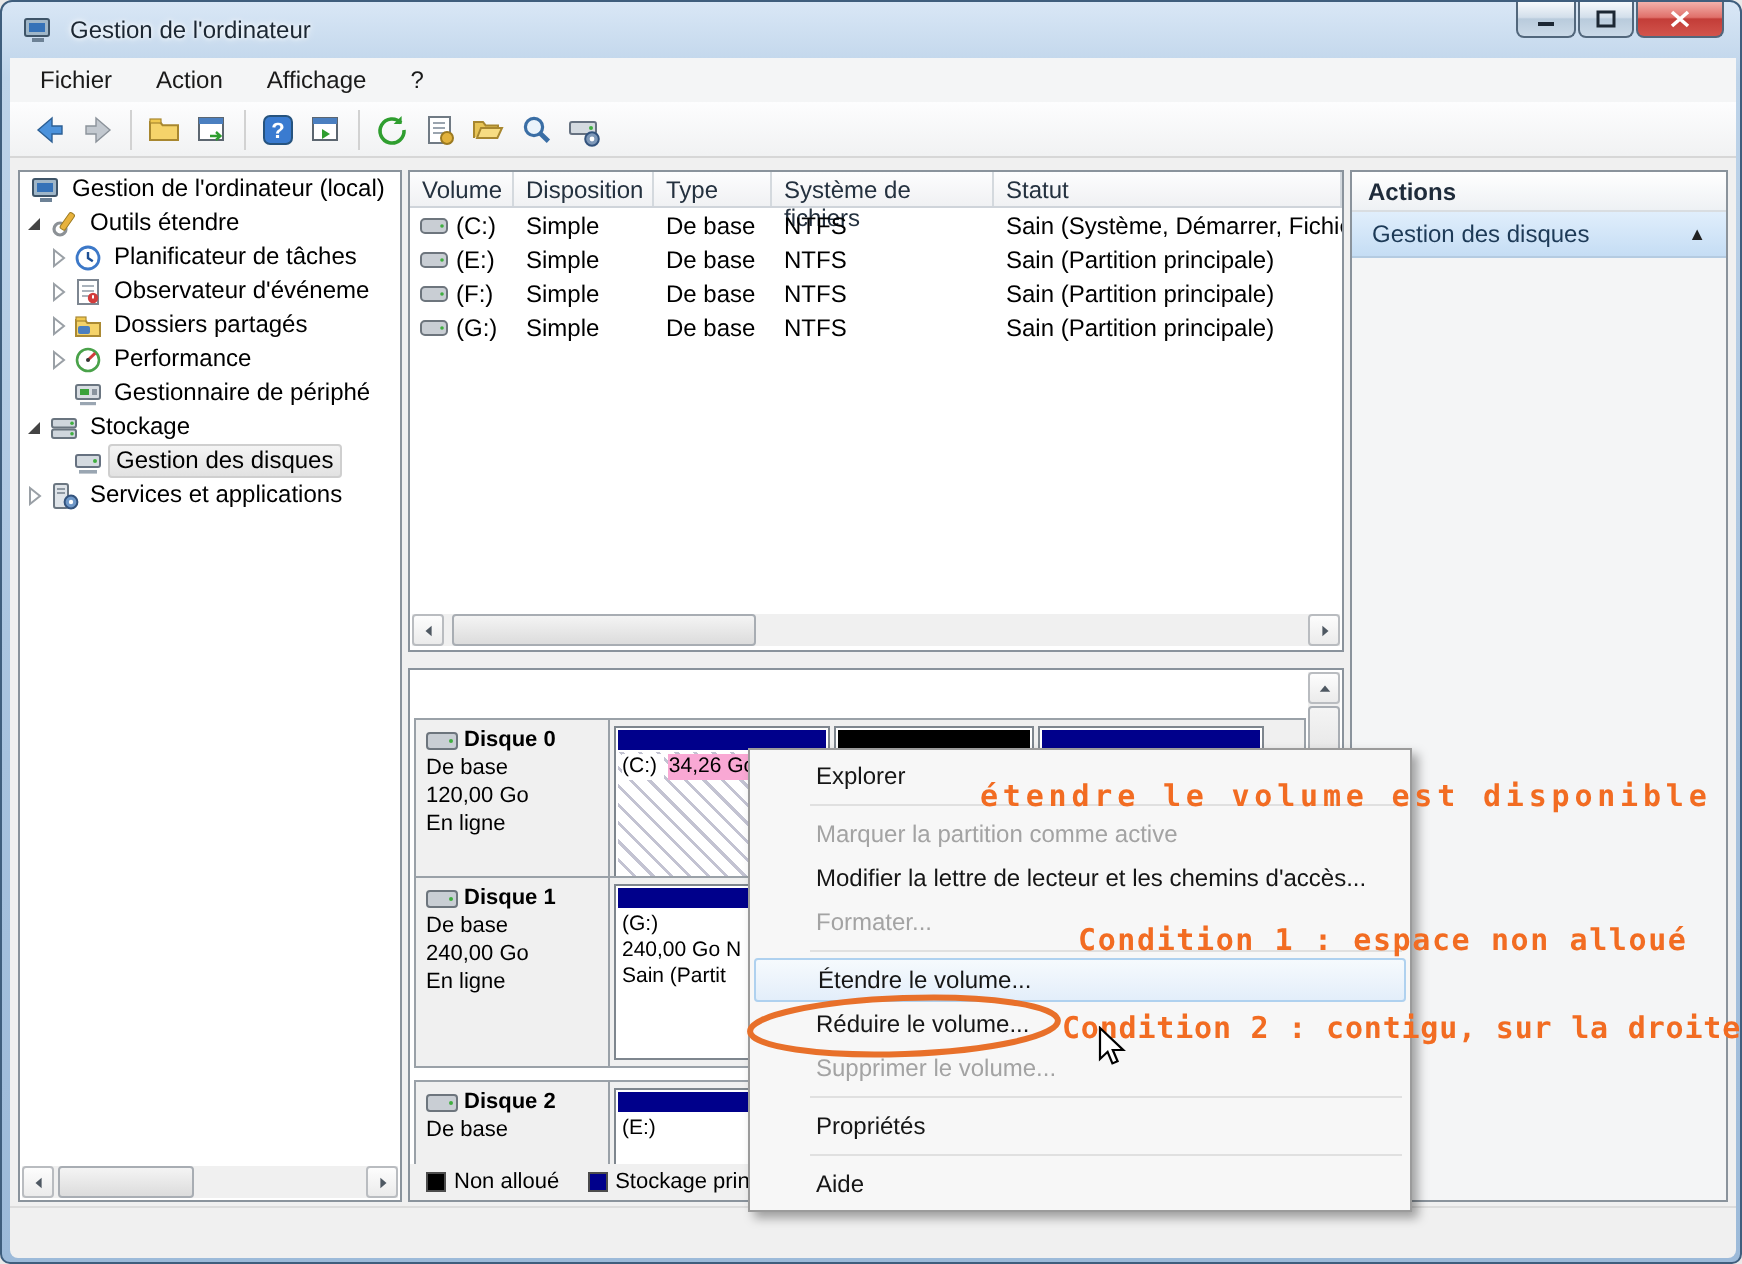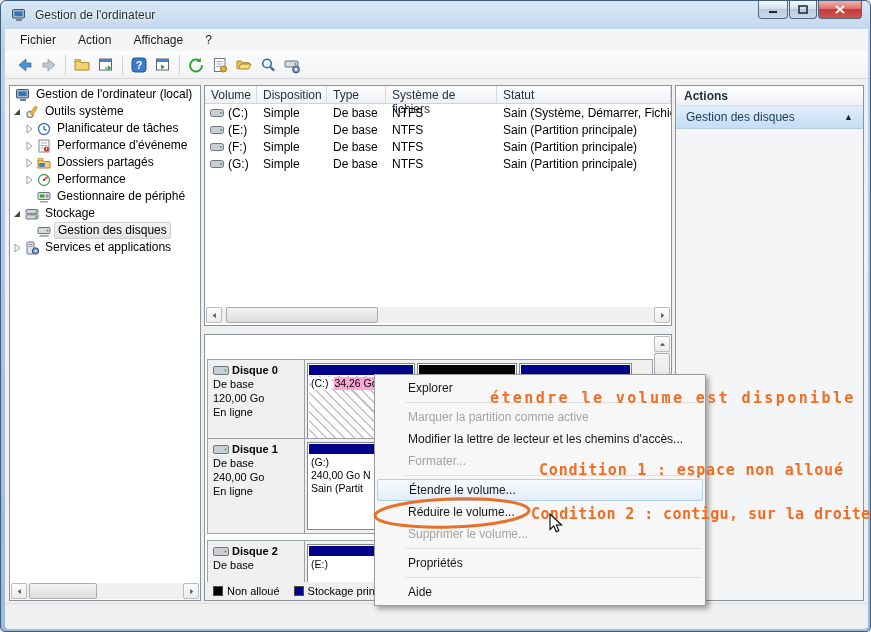--- a/index.html
+++ b/index.html
@@ -229,21 +229,21 @@
       <span class="tlabel">Gestion de l'ordinateur (local)</span>
     </div>
     <div class="trow ind1">
       <svg class="texp" viewBox="0 0 10 10">
           <polygon points="2,8 8,2 8,8" fill="#444"></polygon>
         </svg>
       <svg class="tic" viewBox="0 0 16 16">
           <circle cx="6" cy="10.5" r="3" fill="none" stroke="#8c9196" stroke-width="1.6"></circle>
           <rect x="8.6" y="2" width="3" height="9.5" rx="1" transform="rotate(35 10 6)" fill="#e8b23c" stroke="#9c7a20" stroke-width=".5"></rect>
         </svg>
-      <span class="tlabel">Outils système</span>
+      <span class="tlabel">Outils étendre</span>
     </div>
     <div class="trow ind2">
       <svg class="texp" viewBox="0 0 10 10">
           <polygon points="3,1 8,5 3,9" fill="none" stroke="#9aa0a6"></polygon>
         </svg>
       <svg class="tic" viewBox="0 0 16 16">
           <circle cx="8" cy="8" r="5.5" fill="#fff" stroke="#3c78c8" stroke-width="1.4"></circle>
           <path d="M8 5v3l2.4 1.6" stroke="#1d4f94" stroke-width="1.2" fill="none"></path>
         </svg>
       <span class="tlabel">Planificateur de tâches</span>
@@ -251,21 +251,21 @@
     <div class="trow ind2">
       <svg class="texp" viewBox="0 0 10 10">
           <polygon points="3,1 8,5 3,9" fill="none" stroke="#9aa0a6"></polygon>
         </svg>
       <svg class="tic" viewBox="0 0 16 16">
           <rect x="3" y="2" width="10" height="12" fill="#fff" stroke="#7d8691"></rect>
           <path d="M5 5h6M5 7.5h6M5 10h4" stroke="#aab3bc"></path>
           <circle cx="10.5" cy="11" r="2.6" fill="#d23c3c"></circle>
           <path d="M10.5 9.6v1.7" stroke="#fff" stroke-width="1"></path>
         </svg>
-      <span class="tlabel">Performance d'événeme</span>
+      <span class="tlabel">Observateur d'événeme</span>
     </div>
     <div class="trow ind2">
       <svg class="texp" viewBox="0 0 10 10">
           <polygon points="3,1 8,5 3,9" fill="none" stroke="#9aa0a6"></polygon>
         </svg>
       <svg class="tic" viewBox="0 0 16 16">
           <path d="M2 5h4.5l1.2 1.5H14V13H2z" fill="#f5d36a" stroke="#ab8a34"></path>
           <rect x="2" y="3.5" width="5" height="2" fill="#f0c84f" stroke="#ab8a34" stroke-width=".6"></rect>
           <rect x="3" y="8" width="6" height="4" rx="1" fill="#4b7fc0"></rect>
         </svg>

